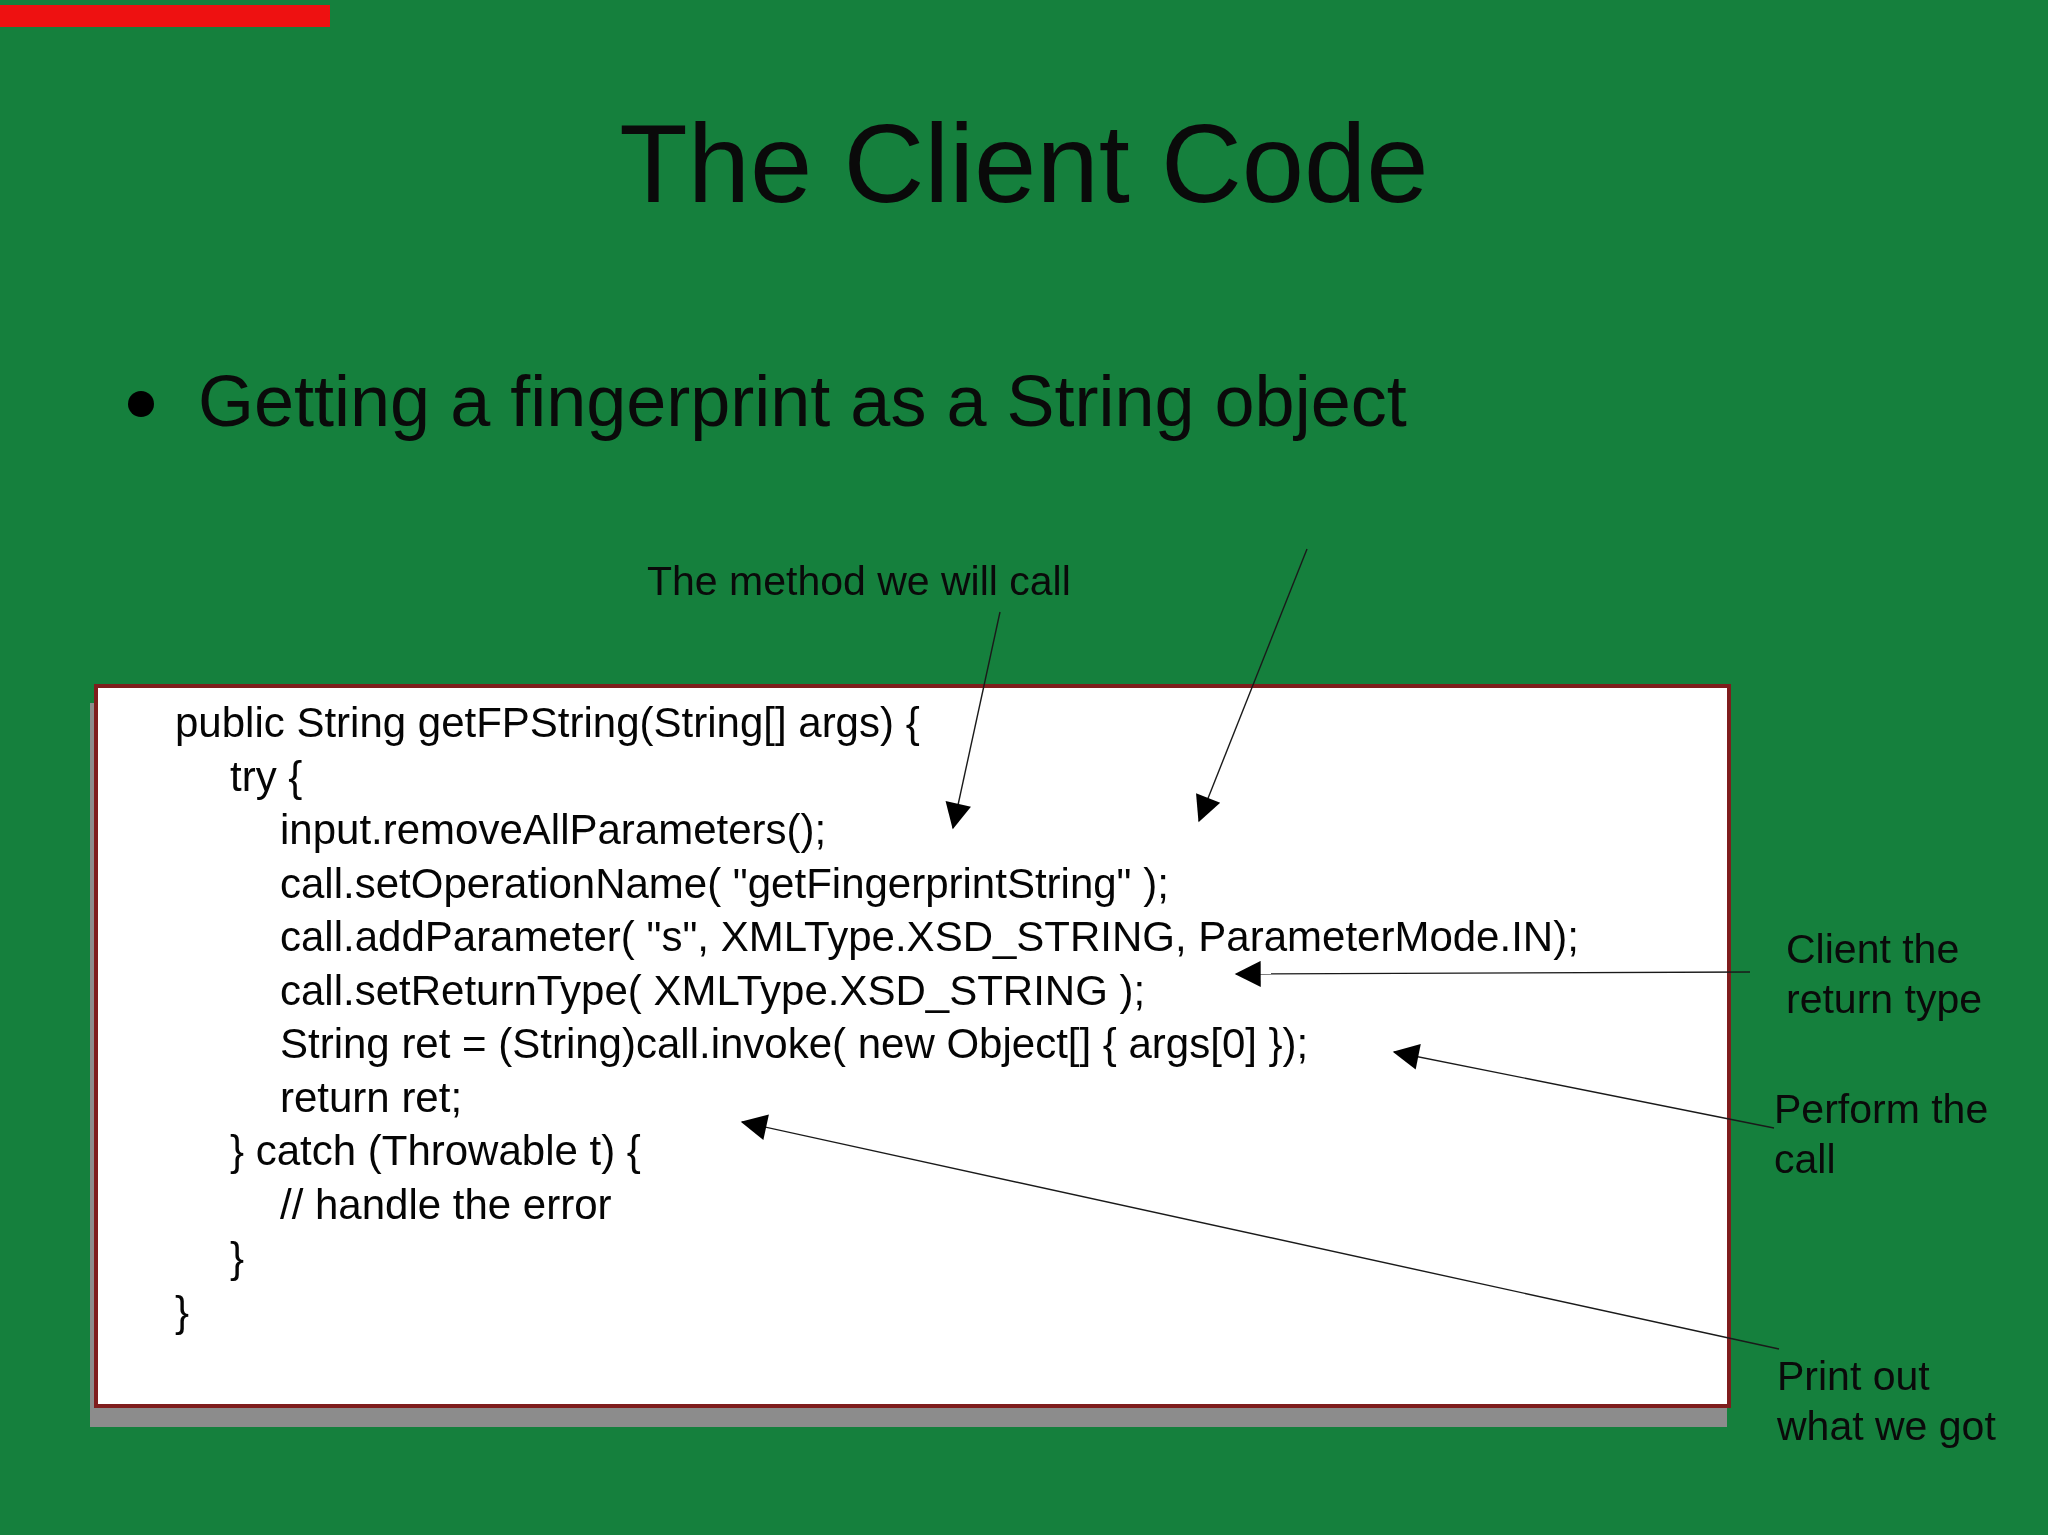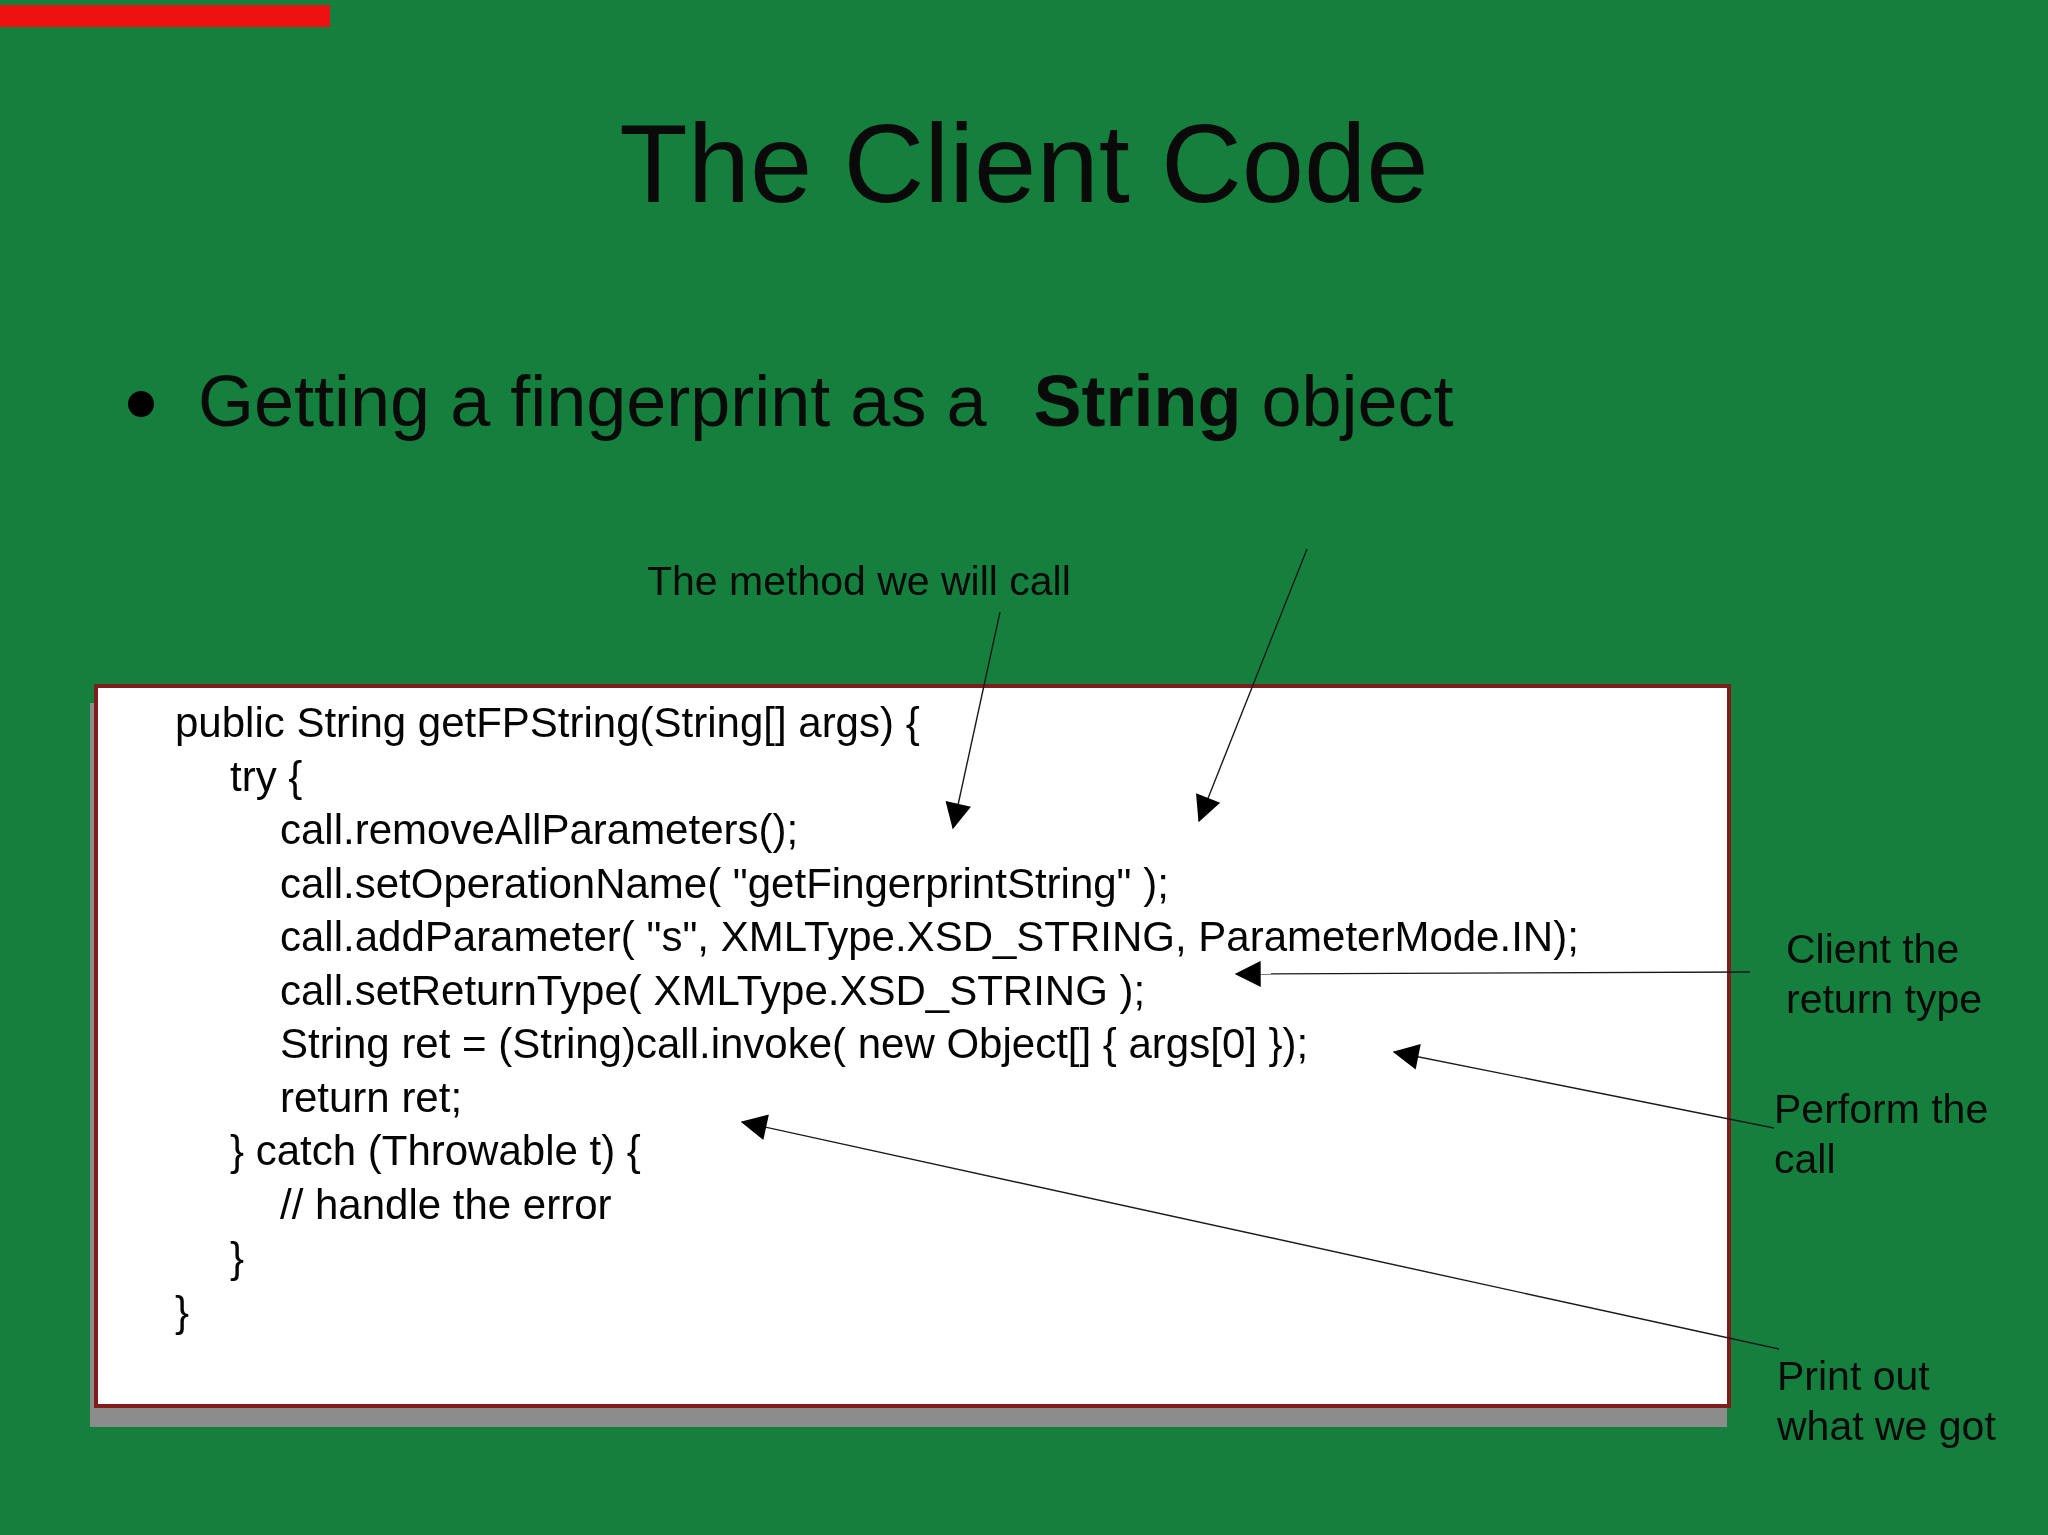--- a/index.html
+++ b/index.html
@@ -8,21 +8,21 @@
     font-family:"Liberation Sans",sans-serif;color:#000000;overflow:hidden;padding-left:8px;
   }
   .red-bar{position:absolute;left:0;top:5px;width:330px;height:22px;background:#EE1111;}
   .title{
     position:absolute;top:100px;left:0;width:2048px;text-align:center;
     font-size:112px;line-height:1.15;font-weight:400;color:#0a0a0a;white-space:nowrap;
   }
   .bullet-row{position:absolute;left:128px;top:358px;display:flex;align-items:flex-start;}
   .bullet-dot{width:26px;height:26px;border-radius:50%;background:#000;margin:33px 44px 0 0;flex:none;}
   .bullet-text{font-size:72px;line-height:86px;white-space:nowrap;color:#0a0a0a;}
-  .bullet-text b{font-weight:700;margin-left:27px;}
+  .bullet-text b{font-weight:400;}
   .callout{position:absolute;font-size:41px;line-height:50px;color:#0a0a0a;white-space:nowrap;}
   .callout-method{left:647px;top:556px;}
   .callout-input{left:1315px;top:484px;}
   .callout-return{left:1786px;top:924px;}
   .callout-perform{left:1774px;top:1084px;}
   .callout-print{left:1777px;top:1307px;margin-top:44px;}
   .code-shadow{position:absolute;left:90px;top:703px;width:1637px;height:724px;background:#8C8C8C;}
   .code-box{
     position:absolute;left:68px;top:684px;width:1637px;height:724px;
     background:#ffffff;border:4px solid #7f1d1d;box-sizing:border-box;
@@ -50,21 +50,21 @@
 
   <div class="callout callout-method">The method we will call</div>
 
 
   <div class="code-shadow"></div>
 
   <div class="code-box">
     <div>
         <div class="code-line i0">public String getFPString(String[] args) {</div>
         <div class="code-line i1">try {</div>
-        <div class="code-line i2">call.removeAllParameters();</div>
+        <div class="code-line i2">input.removeAllParameters();</div>
         <div class="code-line i2">call.setOperationName( "getFingerprintString" );</div>
         <div class="code-line i2">call.addParameter( "s", XMLType.XSD_STRING, ParameterMode.IN);</div>
         <div class="code-line i2">call.setReturnType( XMLType.XSD_STRING );</div>
         <div class="code-line i2">String ret = (String)call.invoke( new Object[] { args[0] });</div>
         <div class="code-line i2">return ret;</div>
         <div class="code-line i1">} catch (Throwable t) {</div>
         <div class="code-line i2">// handle the error</div>
         <div class="code-line i1">}</div>
         <div class="code-line i0">}</div>
       </div>

